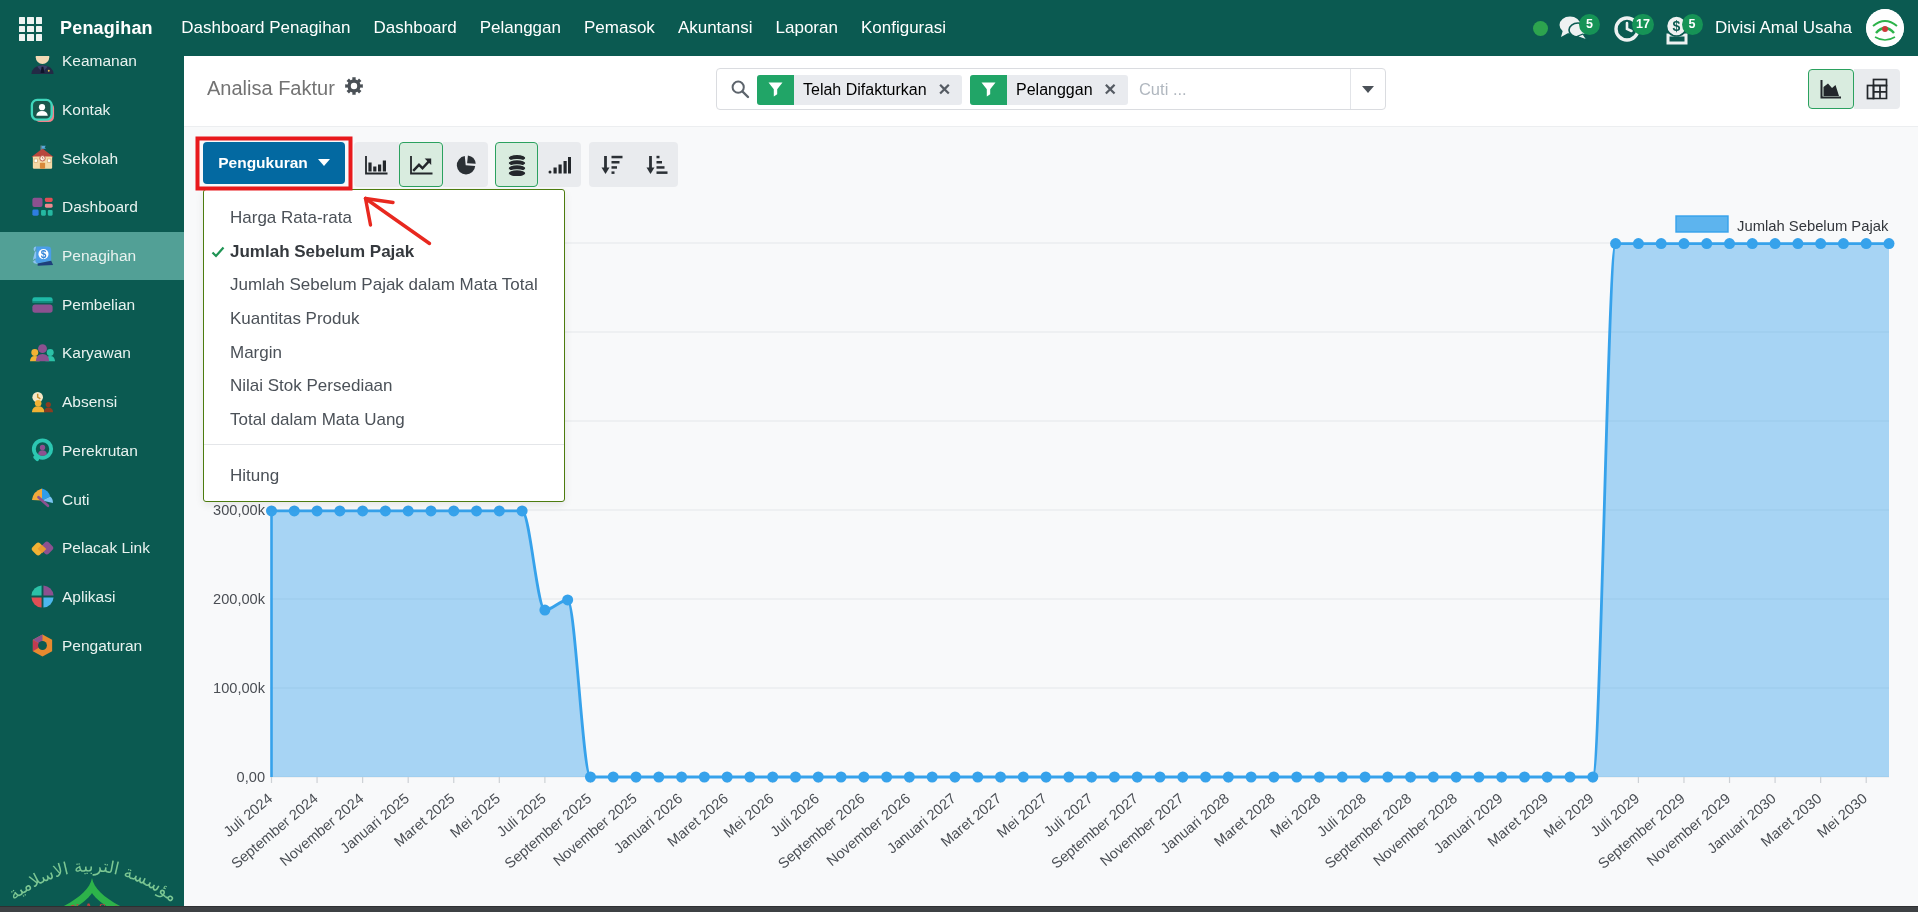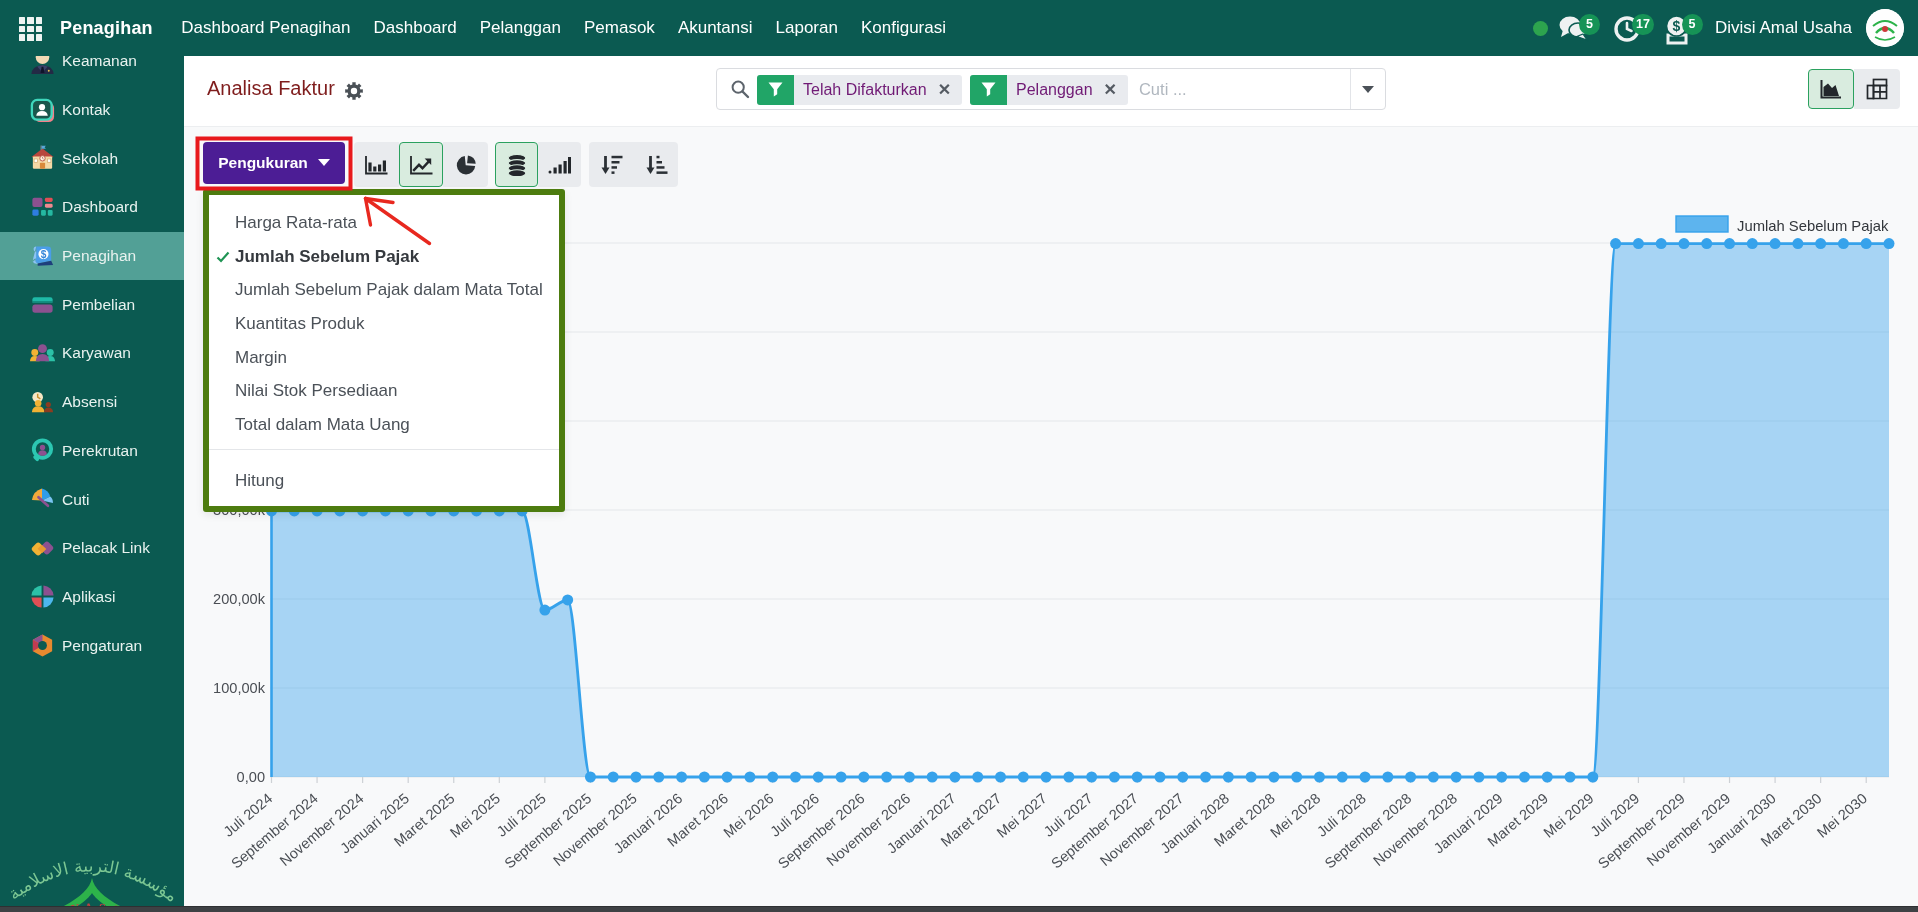--- a/index.html
+++ b/index.html
@@ -34,67 +34,67 @@
   .side-item { height:48.7px; display:flex; align-items:center; padding-left:29px; cursor:pointer; }
   .side-item.active { background:#52a096; }
   .side-item .s-ico { width:27px; height:27px; flex:0 0 27px; }
   .side-item .s-label { color:#e8f2ef; font-size:15.5px; margin-left:6px; white-space:nowrap; }
   #sidebar-logo { position:absolute; left:4px; top:784px; width:176px; height:132px; }
 
   
   #content-bg { position:absolute; left:184px; top:56px; width:1734px; height:850px; background:#f8f9fa; }
   #control-panel { position:absolute; left:184px; top:56px; width:1734px; height:71px; background:#fff;
                    border-bottom:1px solid #eceef0; z-index:10; }
-  #view-title { position:absolute; left:23px; top:21px; font-size:20px; color:#7f1d1d; display:flex; align-items:flex-end; }
+  #view-title { position:absolute; left:23px; top:21px; font-size:20px; color:#737373; display:flex; align-items:flex-start; }
   #title-gear { margin-left:10px; width:18px; height:18px; }
 
   
   #search-bar { position:absolute; left:532px; top:12px; width:670px; height:42px; background:#fff;
                 border:1px solid #dadce0; border-radius:4px; display:flex; align-items:center; }
   #search-glass { width:20px; height:20px; margin:0 7px 0 13px; flex:0 0 20px; }
   .facet { display:flex; align-items:stretch; height:30px; background:#e9ebef; border-radius:3px;
            margin:1.5px 8px 0 0; overflow:hidden; }
   .facet-ico { width:37px; background:#21a567; display:flex; align-items:center; justify-content:center; }
-  .facet-label { display:flex; align-items:center; padding:0 10px 0 9px; font-size:16px; color:#701a75; }
+  .facet-label { display:flex; align-items:center; padding:0 10px 0 9px; font-size:16px; color:#000000; }
   .facet-x { display:flex; align-items:center; padding:0 11px 0 1px; color:#555b63; font-size:16px;
              font-weight:bold; cursor:pointer; }
   #search-placeholder { color:#b0b7bf; font-size:16.5px; margin-left:3px; flex:1 1 auto; }
   #search-caret { width:35px; align-self:stretch; border-left:1px solid #e2e4e8; display:flex;
                   align-items:center; justify-content:center; cursor:pointer; }
 
   
   #view-switcher { position:absolute; right:18px; top:13px; display:flex; }
   .vs-btn { width:46px; height:40px; display:flex; align-items:center; justify-content:center;
             background:#e9ebee; cursor:pointer; }
   .vs-btn.first { border-radius:4px 0 0 4px; }
   .vs-btn.last { border-radius:0 4px 4px 0; }
   .vs-btn.active { background:#d9ecdf; border:1.5px solid #2ba15f; border-radius:4px; }
 
   
   #buttons-row { position:absolute; left:184px; top:142px; height:45px; z-index:10; display:flex; align-items:stretch; }
-  #measures-btn { margin-left:19px; width:142px; height:41.5px; align-self:flex-start; background:#4c1d95; color:#fff; border:none; border-radius:4px;
+  #measures-btn { margin-left:19px; width:142px; height:41.5px; align-self:flex-start; background:#0369a1; color:#fff; border:none; border-radius:4px;
                   font-family:inherit; font-size:15.5px; font-weight:bold; cursor:pointer;
                   display:flex; align-items:center; justify-content:center; }
   #measures-btn .caret { margin-left:10px; width:0; height:0; border-left:6.5px solid transparent;
                          border-right:6.5px solid transparent; border-top:7px solid #fff; }
   .btn-group { display:flex; }
   .btn-group.g1 { margin-left:9px; }
   .btn-group.g2 { margin-left:7px; }
   .btn-group.g3 { margin-left:8px; }
   .btn-group.g2 .icon-btn { width:43px; }
   .btn-group.g3 .icon-btn { width:44.5px; }
   .icon-btn { width:44.7px; display:flex; align-items:center; justify-content:center; background:#e9ebee;
               cursor:pointer; }
   .icon-btn.gfirst { border-radius:4px 0 0 4px; }
   .icon-btn.glast { border-radius:0 4px 4px 0; }
   .icon-btn.active { background:#d9ecdf; border:1.5px solid #2ba15f; border-radius:4px; }
 
   
   #measures-dropdown { position:absolute; left:203px; top:189px; width:362px; background:#fff;
-                       border:6px solid #4d7c0f; border-radius:3px; z-index:20; padding:11px 0 8.5px 0;
+                       border:1px solid #4d7c0f; border-radius:3px; z-index:20; padding:11px 0 8.5px 0;
                        box-shadow:0 3px 9px rgba(0,0,0,.08); }
   .dd-item { position:relative; height:33.7px; display:flex; align-items:center; padding-left:26px;
              font-size:17px; color:#4b5158; cursor:pointer; }
   .dd-item.checked { font-weight:bold; color:#35393e; }
   .dd-item .check { position:absolute; left:7px; top:50%; margin-top:-7px; width:14px; height:14px; }
   .dd-sep { border-top:1px solid #e4e6e9; margin:7.5px 0 13.5px 0; }
 
   #chart-svg { position:absolute; left:0; top:0; z-index:5; pointer-events:none; }
   #annotations { position:absolute; left:0; top:0; z-index:60; pointer-events:none; }
   #bottom-strip { position:absolute; left:0; top:906px; width:1918px; height:6px; background:#3e4144;

